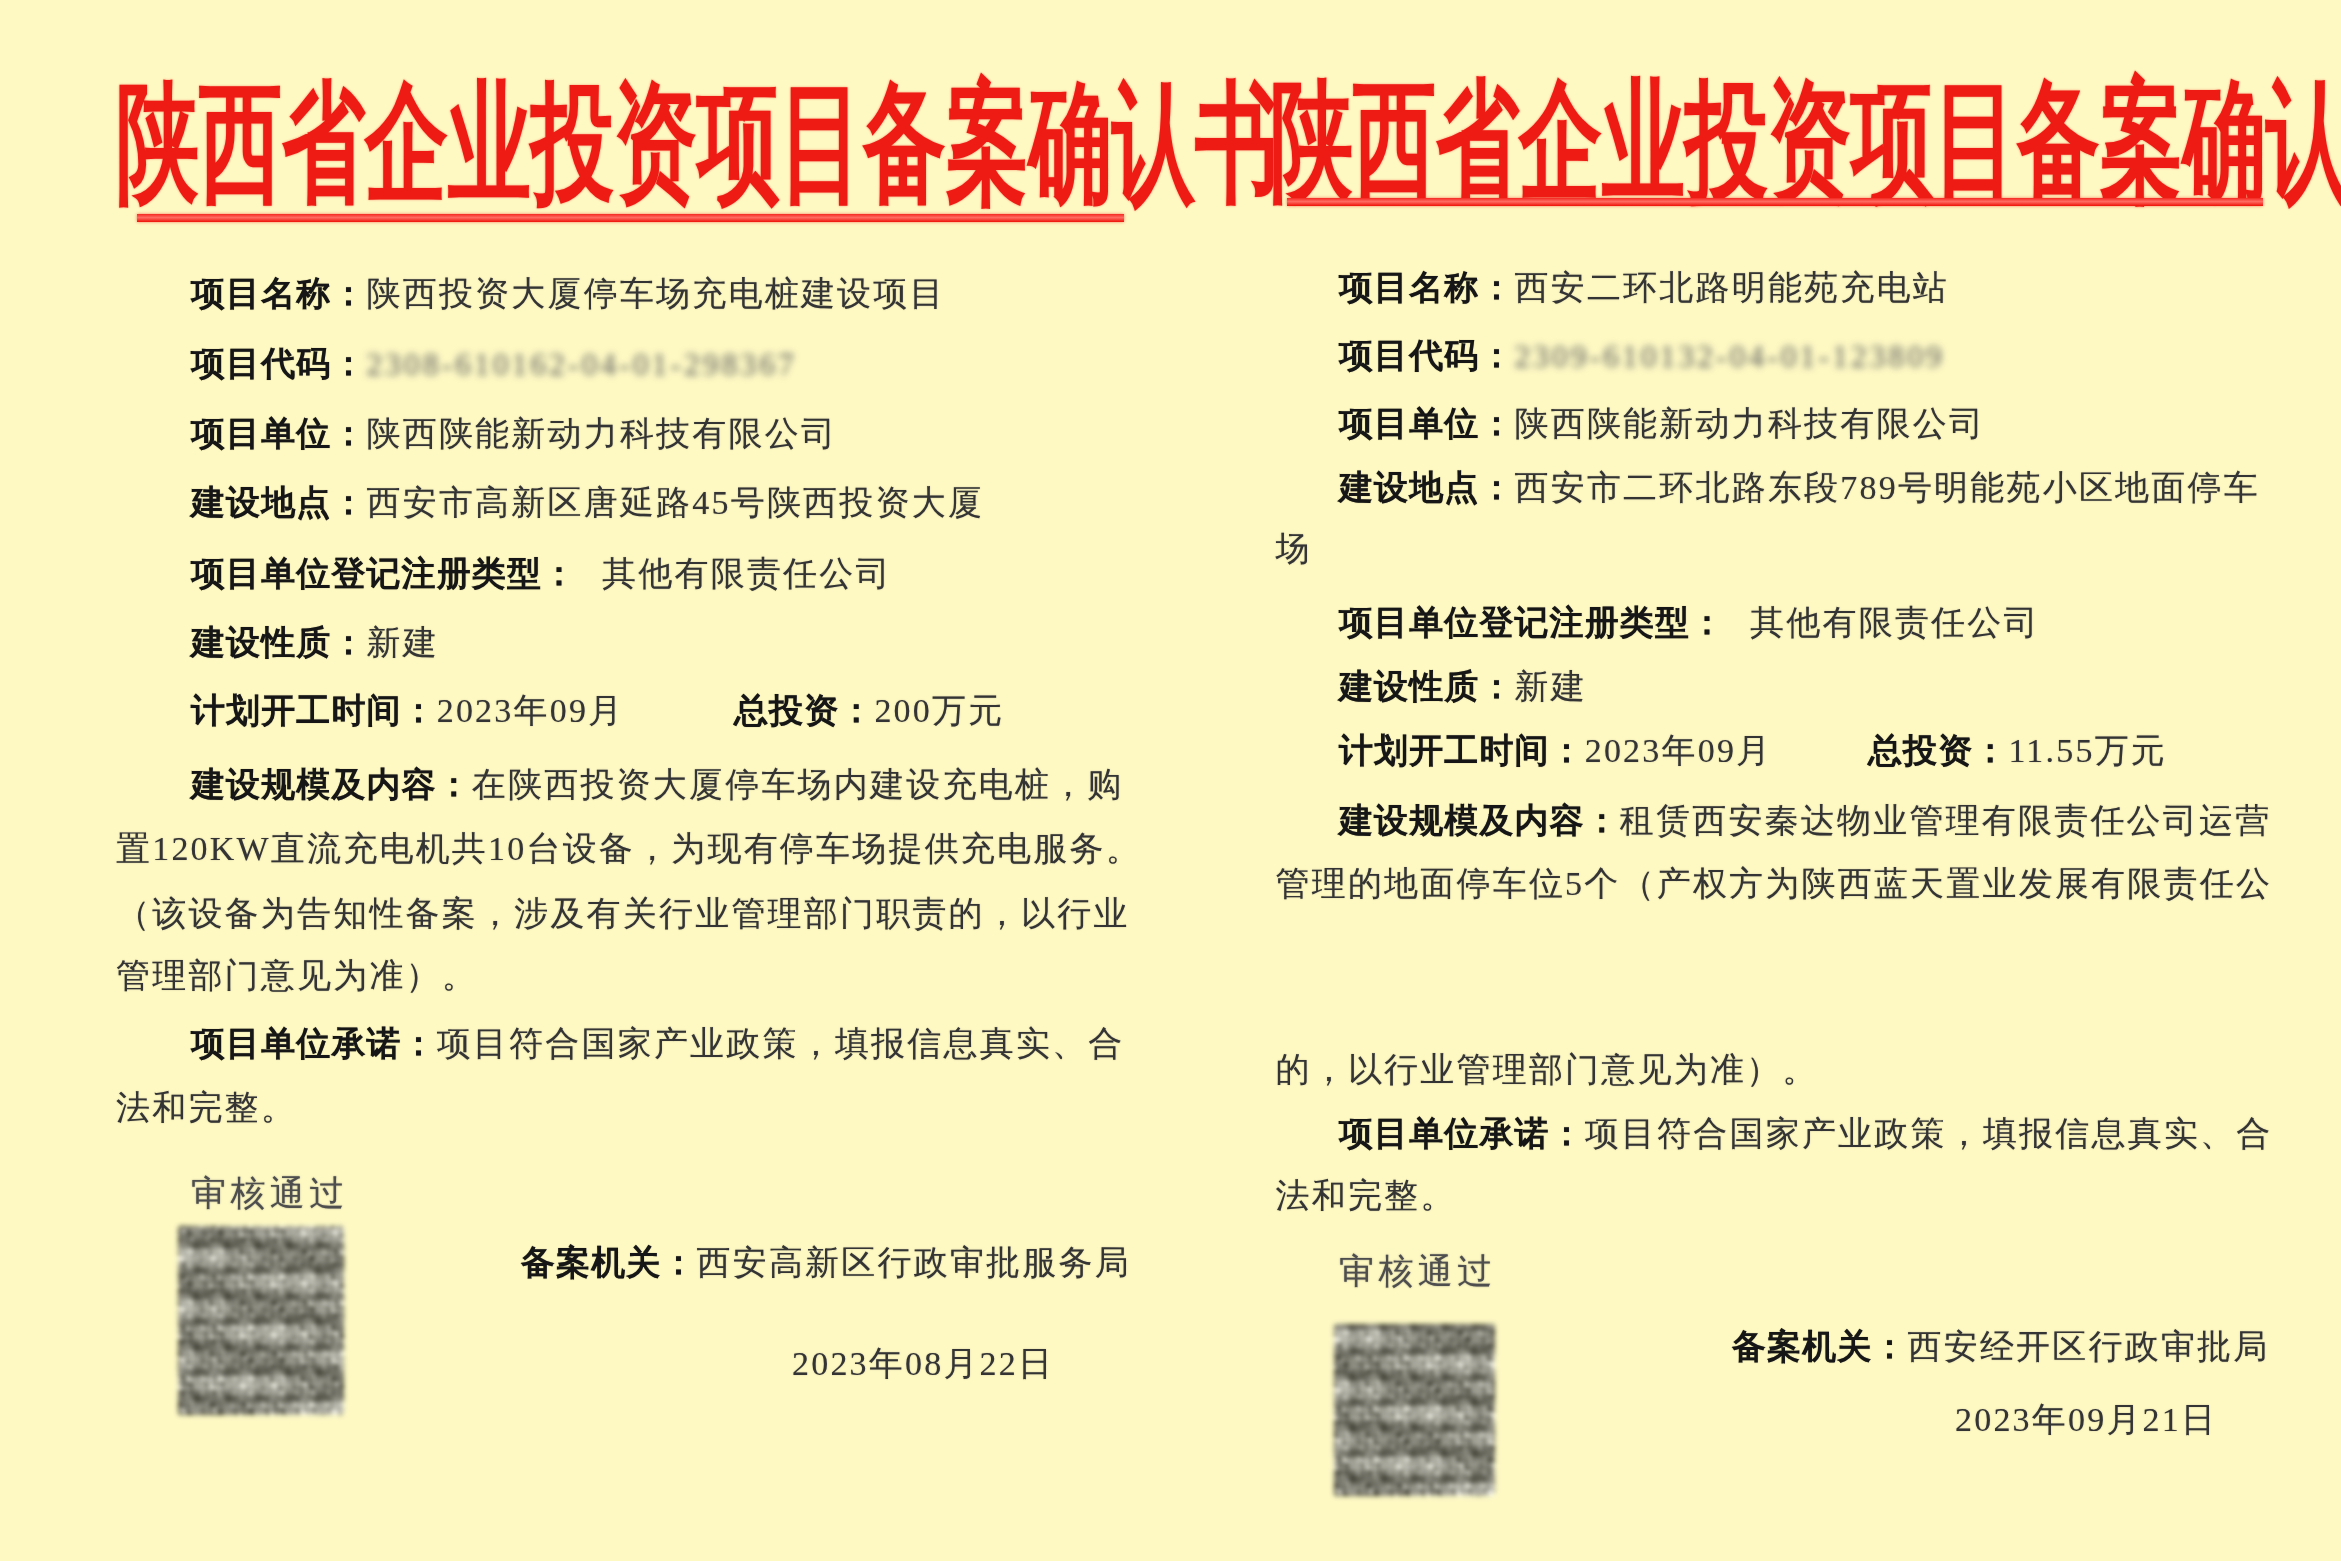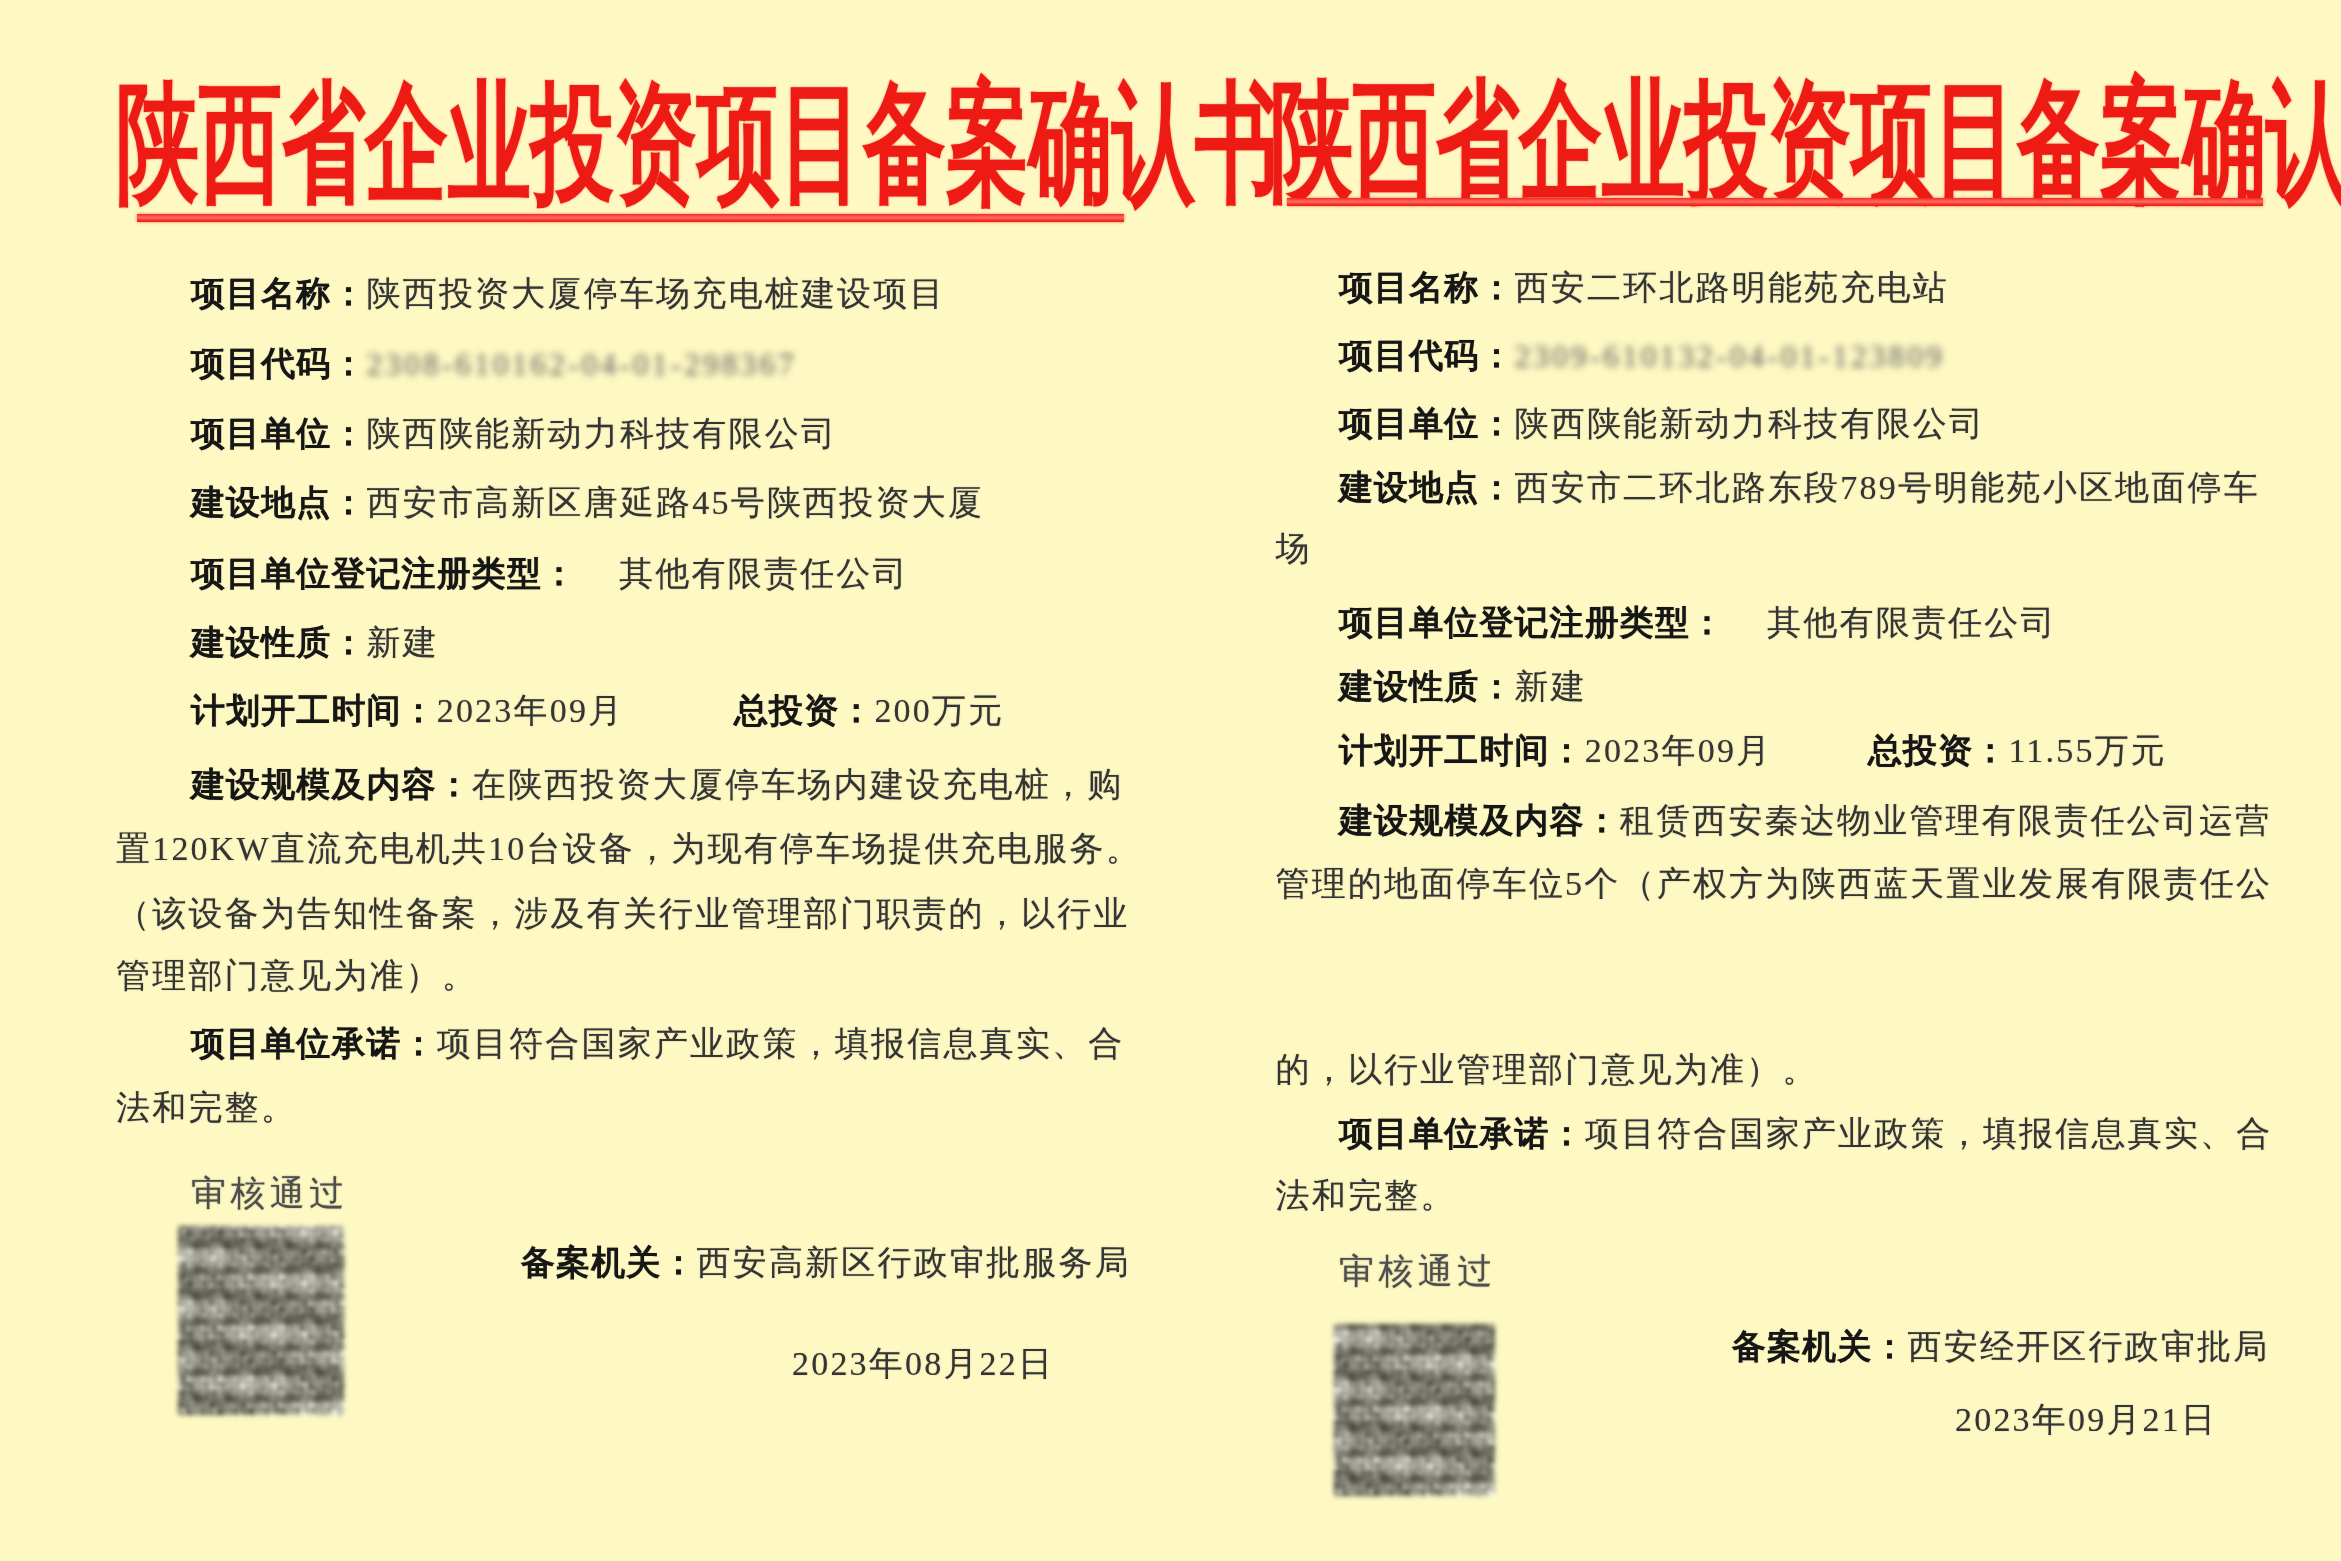--- a/index.html
+++ b/index.html
@@ -25,21 +25,21 @@
     position:absolute;white-space:nowrap;
     font-size:34px;line-height:41px;color:#343434;
     text-shadow:0 0 1.2px rgba(70,70,70,.5);
     letter-spacing:2.2px;
   }
   .lbl{
     font-family:"Liberation Sans","DejaVu Sans",sans-serif;
     font-weight:700;color:#161616;letter-spacing:1.1px;
     text-shadow:0 0 0.9px rgba(0,0,0,.55);
   }
-  .gap{margin-left:42px;}
+  .gap{margin-left:25px;}
   .code-blur{filter:blur(3.9px);color:#6a6a6a;letter-spacing:3.3px;font-size:31px;}
   .invest{position:absolute;top:0;}
   .review{color:#4e4e4e;font-size:35px;letter-spacing:4.4px;text-shadow:0 0 1.7px rgba(80,80,80,.6);}
   .qr{
     position:absolute;
     background-image:
       repeating-linear-gradient(0deg,#000 0 7.2px,#fff 7.2px 13.3px,#777 13.3px 20.5px,#ddd 20.5px 25.5px),
       repeating-linear-gradient(90deg,#000 0 8.3px,#fff 8.3px 15px,#555 15px 22px,#ccc 22px 30.5px),
       repeating-linear-gradient(45deg,#333 0 5px,#eee 5px 11.6px);
     background-blend-mode:difference,exclusion;

